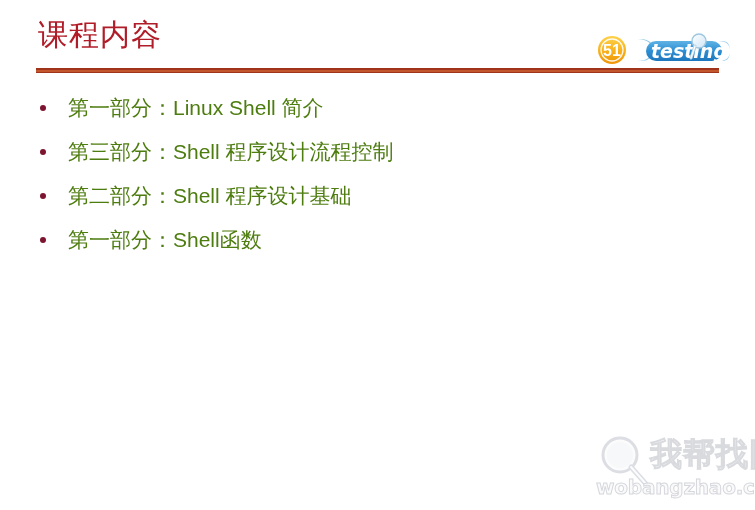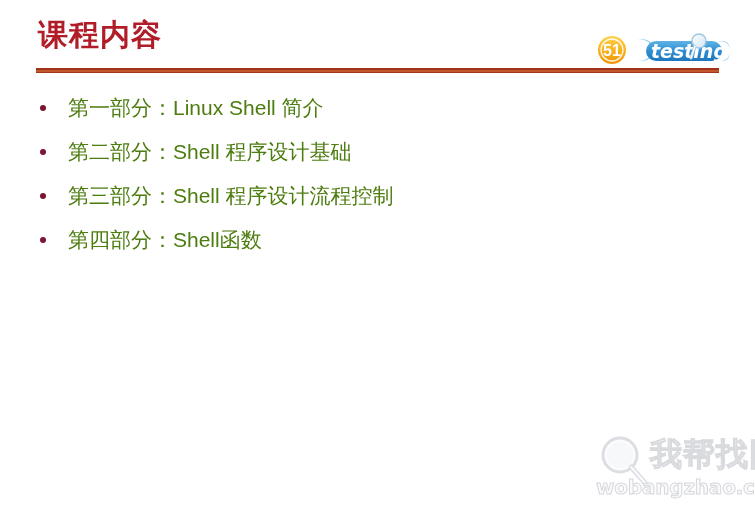--- a/index.html
+++ b/index.html
@@ -18,21 +18,21 @@
     overflow: hidden;
   }
 
   
   #slide-title {
     position: absolute;
     left: 38px;
     top: 14px;
     font-family: "DejaVu Serif", "Liberation Serif", serif;
     font-size: 30px;
-    font-weight: 700;
+    font-weight: 400;
     line-height: 42px;
     color: #b01c28;
     letter-spacing: 1px;
     white-space: nowrap;
   }
 
   
   #title-rule {
     position: absolute;
     left: 36px;
@@ -200,31 +200,31 @@
 
   <div id="bullet-list">
 
     <div class="bullet-row">
       <span class="bullet-dot"></span>
       <span class="bullet-text">第一部分：Linux Shell 简介</span>
     </div>
 
     <div class="bullet-row">
       <span class="bullet-dot"></span>
+      <span class="bullet-text">第三部分：Shell 程序设计流程控制</span>
+    </div>
+
+    <div class="bullet-row">
+      <span class="bullet-dot"></span>
       <span class="bullet-text">第二部分：Shell 程序设计基础</span>
     </div>
 
     <div class="bullet-row">
       <span class="bullet-dot"></span>
-      <span class="bullet-text">第三部分：Shell 程序设计流程控制</span>
-    </div>
-
-    <div class="bullet-row">
-      <span class="bullet-dot"></span>
-      <span class="bullet-text">第四部分：Shell函数</span>
+      <span class="bullet-text">第一部分：Shell函数</span>
     </div>
 
   </div>
 
   <div id="watermark">
     <svg id="wm-glass" viewBox="0 0 58 56" xmlns="http://www.w3.org/2000/svg">
       <circle cx="24" cy="21" r="17" fill="#fcfcfd" stroke="#dcdee3" stroke-width="3"></circle>
       <circle cx="24" cy="21" r="13" fill="#f4f6f9" opacity="0.8"></circle>
       <line x1="35" y1="33" x2="50" y2="50" stroke="#dcdee3" stroke-width="5" stroke-linecap="round"></line>
       <line x1="35" y1="33" x2="50" y2="50" stroke="#fbfcfd" stroke-width="2" stroke-linecap="round"></line>

